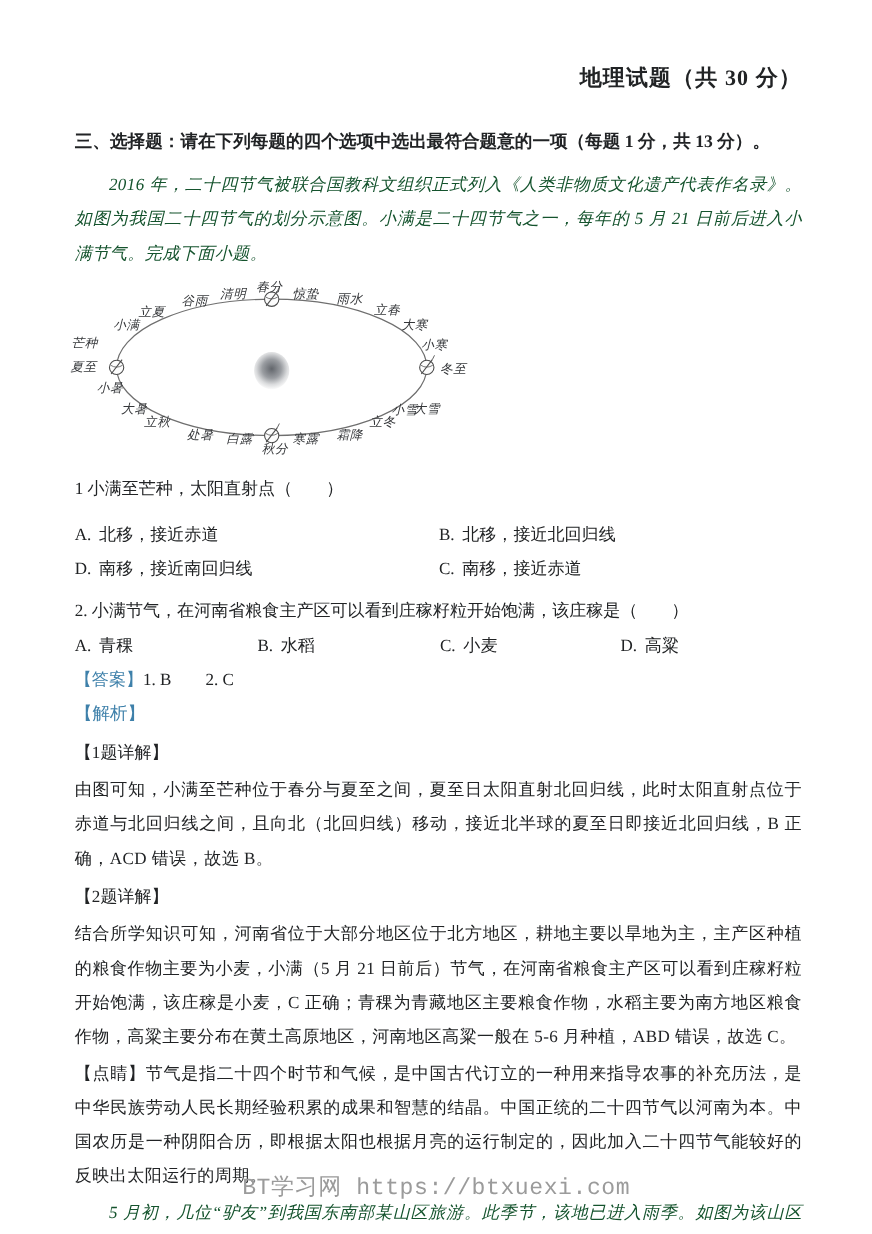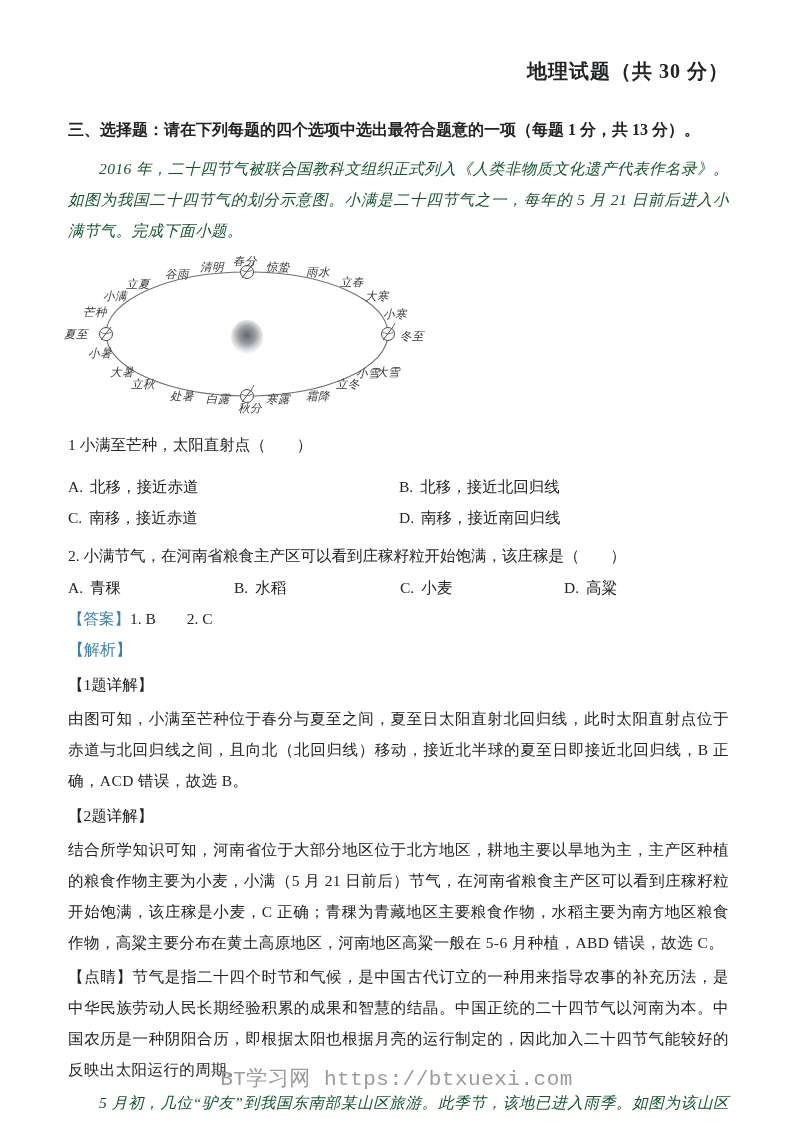--- a/index.html
+++ b/index.html
@@ -156,21 +156,21 @@
           </g>
         </g>
       </svg>
       <div class="sun-blob"></div>
       <div id="diagram-labels">
           <span class="term-label" style="left: 177px; top: 9px;">春分</span>
           <span class="term-label" style="left: 144px; top: 15px;">清明</span>
           <span class="term-label" style="left: 109px; top: 22px;">谷雨</span>
           <span class="term-label" style="left: 70px; top: 32px;">立夏</span>
           <span class="term-label" style="left: 47px; top: 44px;">小满</span>
-          <span class="term-label" style="left: 27px; top: 60px;">芒种</span>
+          <span class="term-label" style="left: 9px; top: 60px;">芒种</span>
           <span class="term-label" style="left: 8px; top: 82px;">夏至</span>
           <span class="term-label" style="left: 32px; top: 101px;">小暑</span>
           <span class="term-label" style="left: 54px; top: 120px;">大暑</span>
           <span class="term-label" style="left: 75px; top: 132px;">立秋</span>
           <span class="term-label" style="left: 114px; top: 144px;">处暑</span>
           <span class="term-label" style="left: 150px; top: 147px;">白露</span>
           <span class="term-label" style="left: 182px; top: 156px;">秋分</span>
           <span class="term-label" style="left: 210px; top: 147px;">寒露</span>
           <span class="term-label" style="left: 250px; top: 144px;">霜降</span>
           <span class="term-label" style="left: 280px; top: 132px;">立冬</span>
@@ -184,22 +184,22 @@
           <span class="term-label" style="left: 210px; top: 15px;">惊蛰</span>
         </div>
     </div>
 
     <p class="question q1">1  小满至芒种，太阳直射点（　　）</p>
     <div class="options-2col first">
       <span class="opt"><span class="ltr">A.</span><span>北移，接近赤道</span></span>
       <span class="opt"><span class="ltr">B.</span><span>北移，接近北回归线</span></span>
     </div>
     <div class="options-2col">
+      <span class="opt"><span class="ltr">D.</span><span>南移，接近南回归线</span></span>
       <span class="opt"><span class="ltr">C.</span><span>南移，接近赤道</span></span>
-      <span class="opt"><span class="ltr">D.</span><span>南移，接近南回归线</span></span>
     </div>
 
     <p class="question">2. 小满节气，在河南省粮食主产区可以看到庄稼籽粒开始饱满，该庄稼是（　　）</p>
     <div class="options-4col">
       <span class="opt"><span class="ltr">A.</span><span>青稞</span></span>
       <span class="opt"><span class="ltr">B.</span><span>水稻</span></span>
       <span class="opt"><span class="ltr">C.</span><span>小麦</span></span>
       <span class="opt"><span class="ltr">D.</span><span>高粱</span></span>
     </div>
 

